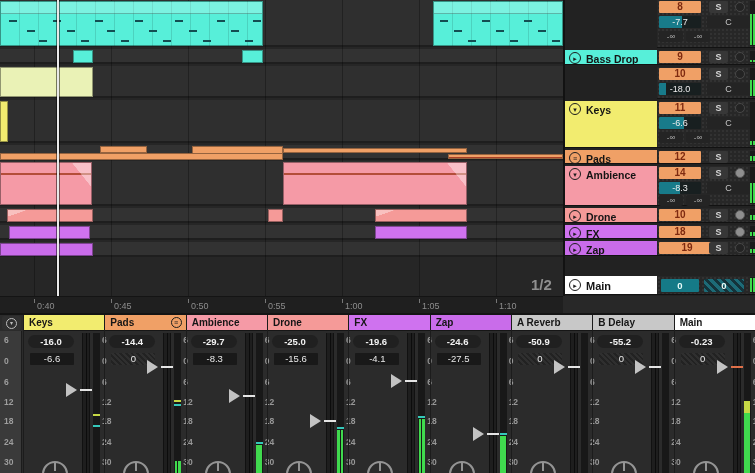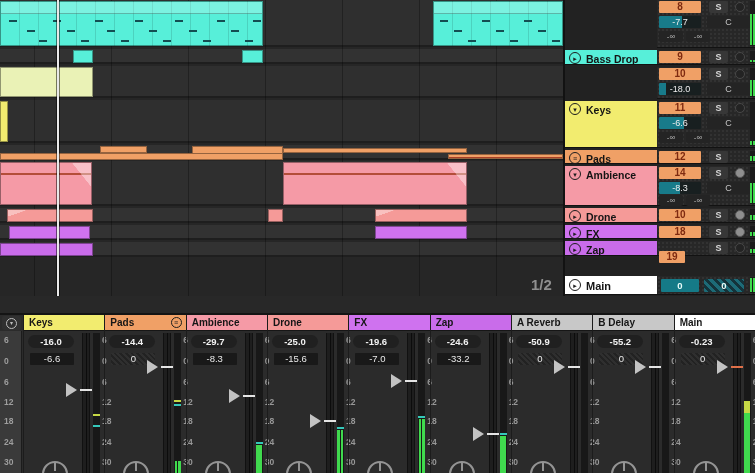--- a/index.html
+++ b/index.html
@@ -176,20 +176,36 @@
       <div class="clip" style="left: 268px; top: 209px; width: 15px; height: 13px; background: rgb(245, 154, 152);"></div>
       <div class="clip" style="left: 375px; top: 209px; width: 92px; height: 13px; background: rgb(245, 154, 152);">
         <div class="fade l"></div>
       </div>
       <div class="clip" style="left: 9px; top: 226px; width: 81px; height: 13px; background: rgb(207, 114, 239);"></div>
       <div class="clip" style="left: 375px; top: 226px; width: 92px; height: 13px; background: rgb(207, 114, 239);"></div>
       <div class="clip" style="left: 0px; top: 243px; width: 93px; height: 13px; background: rgb(201, 108, 234);"></div>
       <div id="playhead" style="position: absolute; left: 57px; top: 0px; height: 296px; width: 2px; background: rgb(233, 233, 233); box-shadow: rgba(0, 0, 0, 0.5) 0px 0px 0px 1px;"></div>
     </div>
   <div id="page-ind">1/2</div>
+  <div id="ruler">
+      <div class="tickmark" style="left: 34px;"></div>
+      <div class="tick" style="left: 37px;">0:40</div>
+      <div class="tickmark" style="left: 111px;"></div>
+      <div class="tick" style="left: 114px;">0:45</div>
+      <div class="tickmark" style="left: 188px;"></div>
+      <div class="tick" style="left: 191px;">0:50</div>
+      <div class="tickmark" style="left: 265px;"></div>
+      <div class="tick" style="left: 268px;">0:55</div>
+      <div class="tickmark" style="left: 342px;"></div>
+      <div class="tick" style="left: 345px;">1:00</div>
+      <div class="tickmark" style="left: 419px;"></div>
+      <div class="tick" style="left: 422px;">1:05</div>
+      <div class="tickmark" style="left: 496px;"></div>
+      <div class="tick" style="left: 499px;">1:10</div>
+    </div>
   <div id="hdrs">
       <div class="hdr-row" style="top: 0px; height: 48px;">
         <div class="hdr-ctrl stip">
           <div class="numbox" style="left: 2px; top: 1px; width: 42px; height: 12px;">8</div>
           <div class="sbtn" style="left: 52px; top: 1px; width: 19px; height: 12px;">S</div>
           <div class="armc" style="left: 74px; top: 1px;">
             <div class="armdot arm-dark"></div>
           </div>
           <div class="volbox" style="left: 2px; top: 16px; width: 42px; height: 12px;">
             <div class="volfill" style="width: 55%;"></div>
@@ -334,21 +350,21 @@
             <div class="bar" style="left: 3px; height: 35%;"></div>
           </div>
         </div>
       </div>
       <div class="hdr-row" style="top: 241px; height: 15px;">
         <div class="hdr-name" style="background: rgb(201, 108, 234);">
           <div class="circ">▸</div>
           <div class="lbl">Zap</div>
         </div>
         <div class="hdr-ctrl stip">
-          <div class="numbox" style="left: 2px; top: 10px; width: 26px; height: 12px;">19</div>
+          <div class="numbox" style="left: 2px; top: 1px; width: 56px; height: 12px;">19</div>
           <div class="sbtn" style="left: 52px; top: 1px; width: 19px; height: 12px;">S</div>
           <div class="armc" style="left: 74px; top: 1px;">
             <div class="armdot arm-dark"></div>
           </div>
           <div class="hmeter" style="height: 12px;">
             <div class="bar" style="left: 0px; height: 35%;"></div>
             <div class="bar" style="left: 3px; height: 35%;"></div>
           </div>
         </div>
       </div>
@@ -484,21 +500,21 @@
           <div style="position: absolute; left: 0px; top: 122px; font-size: 8.5px; font-weight: bold; color: rgb(152, 152, 152);">24</div>
           <div style="position: absolute; left: 0px; top: 142px; font-size: 8.5px; font-weight: bold; color: rgb(152, 152, 152);">30</div>
         </div>
         <div class="knob" style="left: 18px; top: 146px;">
           <div style="position: absolute; left: 50%; top: -1px; width: 2px; height: 9px; margin-left: -1px; background: rgb(148, 148, 148);"></div>
         </div>
       </div>
       <div class="strip" style="left: 348.32px; width: 81.33px;">
         <div class="strip-name stip" style="background: rgb(207, 114, 239);">FX</div>
         <div class="peak">-19.6</div>
-        <div class="mvol">-7.0</div>
+        <div class="mvol">-4.1</div>
         <div class="fslot">
           <div style="position: absolute; left: 3px; top: 0px; bottom: 0px; width: 1px; background: rgb(12, 12, 12);"></div>
         </div>
         <div class="ftri" style="top: 59.145px; border-left-color: rgb(195, 195, 195);"></div>
         <div class="fhandle" style="top: 65.145px; background: rgb(228, 228, 228);"></div>
         <div class="mmeter">
           <div class="mb" style="left: 0.4px; top: 86px; bottom: 0px; height: auto;"></div>
           <div class="mb" style="left: 3.6px; top: 86px; bottom: 0px; height: auto;"></div>
           <div class="mtick" style="top: 83px; background: rgb(53, 200, 186);"></div>
         </div>
@@ -511,21 +527,21 @@
           <div style="position: absolute; left: 0px; top: 122px; font-size: 8.5px; font-weight: bold; color: rgb(152, 152, 152);">24</div>
           <div style="position: absolute; left: 0px; top: 142px; font-size: 8.5px; font-weight: bold; color: rgb(152, 152, 152);">30</div>
         </div>
         <div class="knob" style="left: 18px; top: 146px;">
           <div style="position: absolute; left: 50%; top: -1px; width: 2px; height: 9px; margin-left: -1px; background: rgb(148, 148, 148);"></div>
         </div>
       </div>
       <div class="strip" style="left: 429.65px; width: 81.33px;">
         <div class="strip-name stip" style="background: rgb(201, 108, 234);">Zap</div>
         <div class="peak">-24.6</div>
-        <div class="mvol">-33.2</div>
+        <div class="mvol">-27.5</div>
         <div class="fslot">
           <div style="position: absolute; left: 3px; top: 0px; bottom: 0px; width: 1px; background: rgb(12, 12, 12);"></div>
         </div>
         <div class="ftri" style="top: 111.93px; border-left-color: rgb(195, 195, 195);"></div>
         <div class="fhandle" style="top: 117.93px; background: rgb(228, 228, 228);"></div>
         <div class="mmeter">
           <div class="mb" style="left: 0.4px; top: 103px; bottom: 0px; height: auto;"></div>
           <div class="mb" style="left: 3.6px; top: 103px; bottom: 0px; height: auto;"></div>
           <div class="mtick" style="top: 100px; background: rgb(53, 200, 186);"></div>
         </div>

